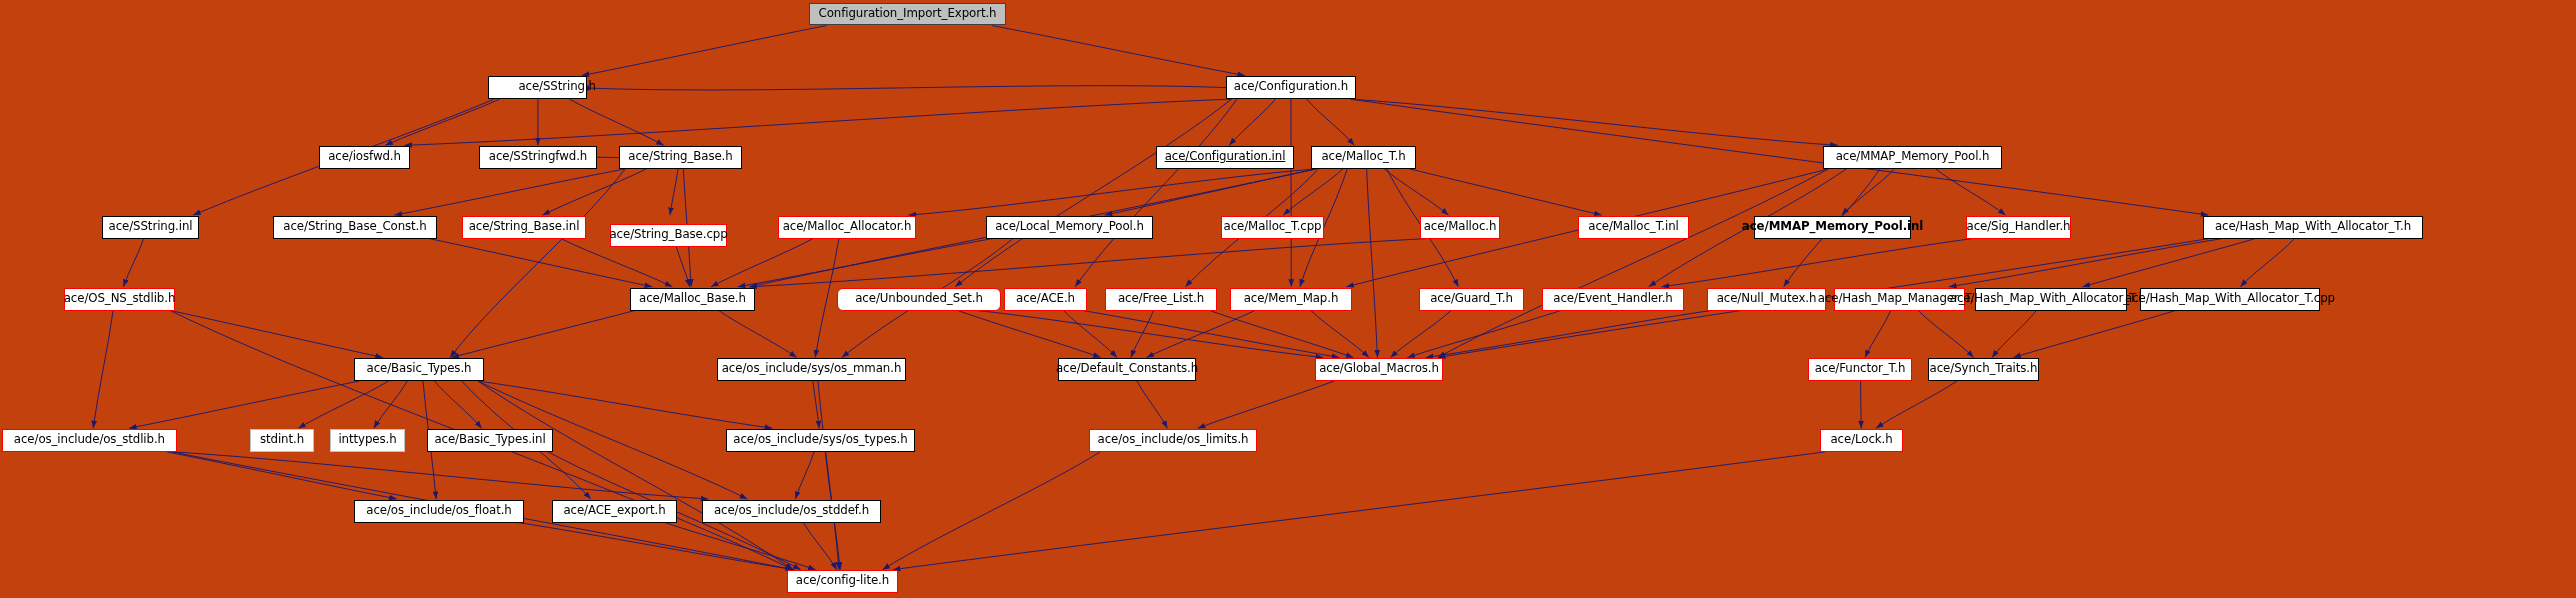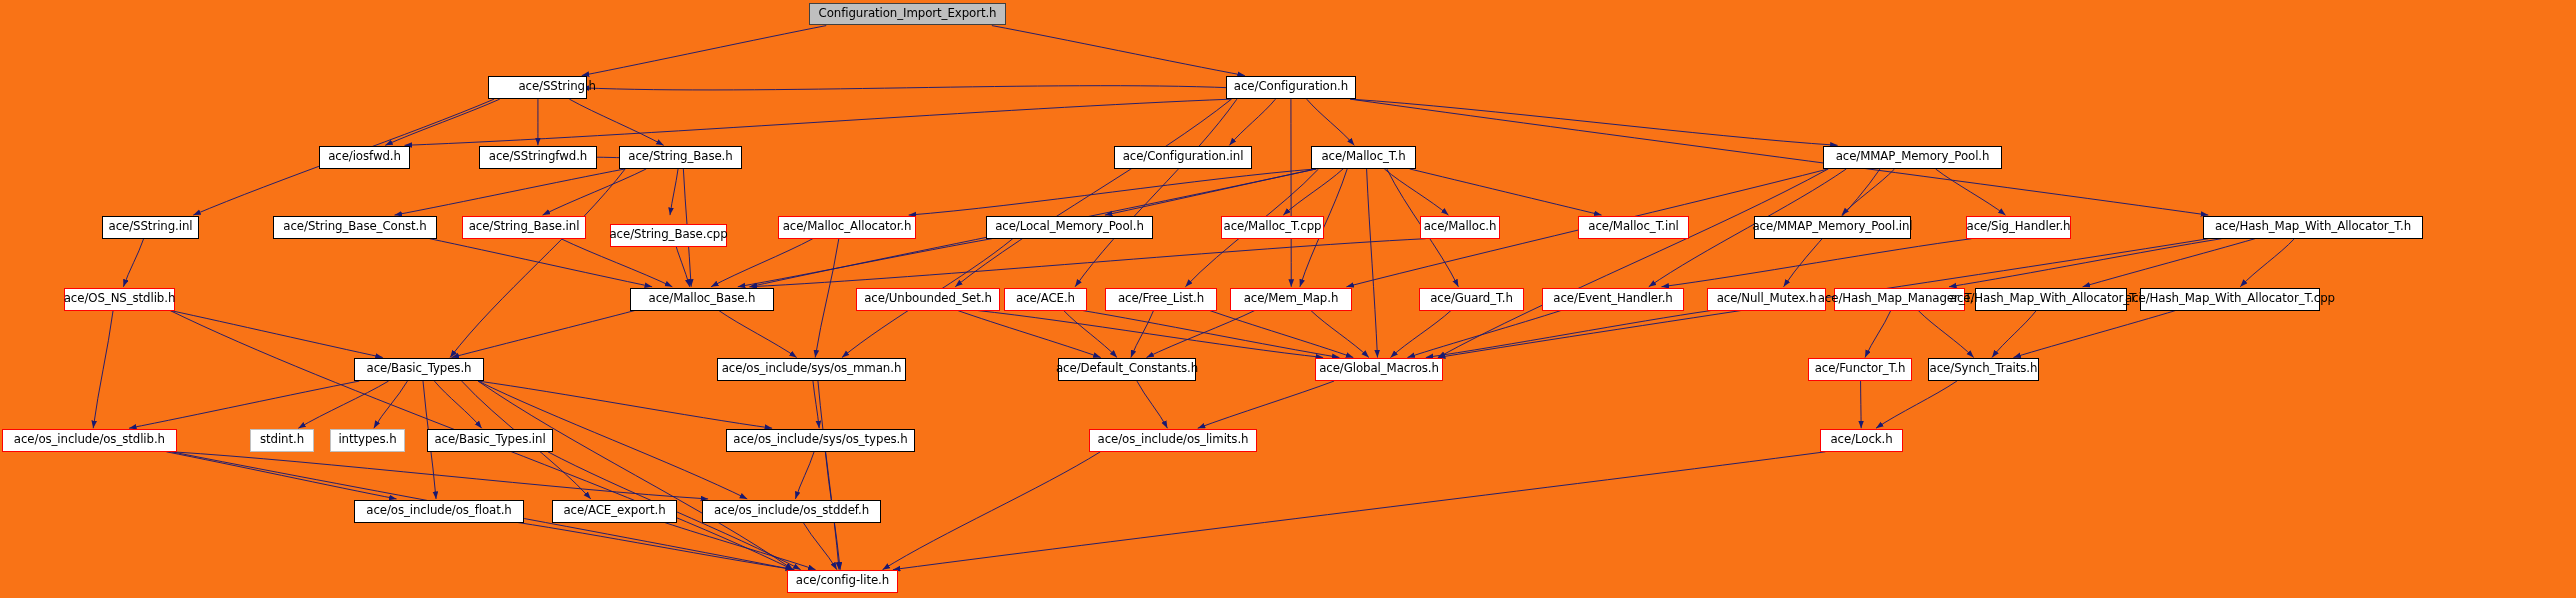--- a/index.html
+++ b/index.html
@@ -1,21 +1,21 @@
 <!DOCTYPE html>
 <html style="font-size:15px"><head>
 <meta charset="utf-8">
 <title>Include dependency graph</title>
 <style>
   html,body{margin:0;padding:0;background:#ffffff;}
   #canvas{
     position:relative;
     width:2576px;
     height:599px;
-    background:#f97316;
+    background:#c2410c;
     font-family:"DejaVu Sans","Liberation Sans",sans-serif;
     overflow:hidden;
   }
   #edges{position:absolute;left:0;top:0;width:2576px;height:599px;pointer-events:none;}
   .node{
     position:absolute;
     box-sizing:border-box;
     display:flex;
     align-items:center;
     justify-content:center;
@@ -164,21 +164,21 @@
       </div>
       <div class="node" style="left: 319px; top: 146px; width: 91px;">
         <span>ace/iosfwd.h</span>
       </div>
       <div class="node" style="left: 479px; top: 146px; width: 118px;">
         <span>ace/SStringfwd.h</span>
       </div>
       <div class="node" style="left: 619px; top: 146px; width: 123px;">
         <span>ace/String_Base.h</span>
       </div>
-      <div class="node" style="left: 1114px; top: 146px; width: 138px;">
+      <div class="node" style="left: 1156px; top: 146px; width: 138px; text-decoration: underline;">
         <span>ace/Configuration.inl</span>
       </div>
       <div class="node" style="left: 1311px; top: 146px; width: 105px;">
         <span>ace/Malloc_T.h</span>
       </div>
       <div class="node" style="left: 1823px; top: 146px; width: 179px;">
         <span>ace/MMAP_Memory_Pool.h</span>
       </div>
       <div class="node" style="left: 102px; top: 216px; width: 97px;">
         <span>ace/SString.inl</span>
@@ -200,36 +200,36 @@
       </div>
       <div class="node red" style="left: 1221px; top: 216px; width: 103px;">
         <span>ace/Malloc_T.cpp</span>
       </div>
       <div class="node red" style="left: 1420px; top: 216px; width: 80px;">
         <span>ace/Malloc.h</span>
       </div>
       <div class="node red" style="left: 1578px; top: 216px; width: 111px;">
         <span>ace/Malloc_T.inl</span>
       </div>
-      <div class="node" style="left: 1754px; top: 216px; width: 157px;">
+      <div class="node" style="left: 1754px; top: 216px; width: 157px; font-weight: bold;">
         <span>ace/MMAP_Memory_Pool.inl</span>
       </div>
       <div class="node red" style="left: 1966px; top: 216px; width: 105px;">
         <span>ace/Sig_Handler.h</span>
       </div>
       <div class="node" style="left: 2203px; top: 216px; width: 220px;">
         <span>ace/Hash_Map_With_Allocator_T.h</span>
       </div>
       <div class="node red" style="left: 64px; top: 288px; width: 111px;">
         <span>ace/OS_NS_stdlib.h</span>
       </div>
-      <div class="node" style="left: 630px; top: 288px; width: 144px;">
+      <div class="node" style="left: 630px; top: 288px; width: 125px;">
         <span>ace/Malloc_Base.h</span>
       </div>
-      <div class="node red" style="left: 856px; top: 288px; width: 144px;">
+      <div class="node red" style="left: 837px; top: 288px; width: 164px; border-radius: 6px;">
         <span>ace/Unbounded_Set.h</span>
       </div>
       <div class="node red" style="left: 1004px; top: 288px; width: 83px;">
         <span>ace/ACE.h</span>
       </div>
       <div class="node red" style="left: 1105px; top: 288px; width: 112px;">
         <span>ace/Free_List.h</span>
       </div>
       <div class="node red" style="left: 1230px; top: 288px; width: 122px;">
         <span>ace/Mem_Map.h</span>

